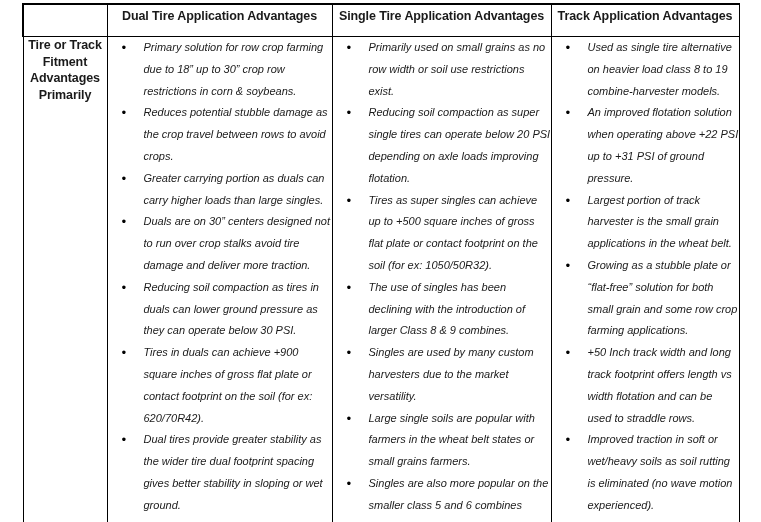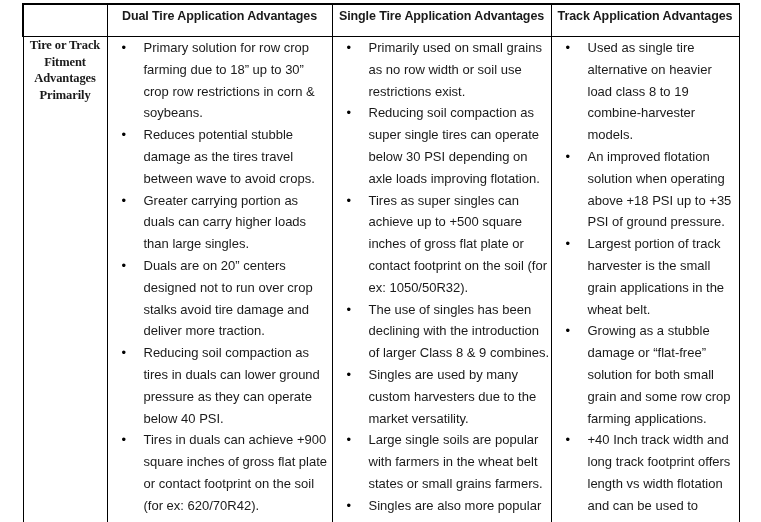--- a/index.html
+++ b/index.html
@@ -83,37 +83,38 @@
     border-right: 2px solid #000000;
   }
 
   ul.bullets {
     margin: 0;
     padding: 0 0 0 32px;
     list-style: none;
   }
   ul.bullets li {
     position: relative;
-    font-size: 13px;
+    font-size: 11px;
     line-height: 21.8px;
     margin: 0 0 0 0;
     padding: 0 0 0 4px;
     text-align: left;
+    font-style: italic;
   }
   ul.bullets li::before {
     content: "\2022";
     position: absolute;
     left: -18px;
     top: 0;
     font-size: 13px;
     line-height: 21.8px;
     color: #000000;
   }
 
-  .row-label-line { display: block; font-family: Liberation Serif, serif; }
+  .row-label-line { display: block; }
 </style>
 </head>
 <body>
 
 <div class="table-wrap">
   <table class="advantages">
     <colgroup>
       <col class="c-label">
       <col class="c-dual">
       <col class="c-single">
@@ -132,50 +133,50 @@
         <td class="row-label-cell">
           <span class="row-label-line">Tire or Track</span>
           <span class="row-label-line">Fitment</span>
           <span class="row-label-line">Advantages</span>
           <span class="row-label-line">Primarily</span>
         </td>
 
         <td class="content-cell">
           <ul class="bullets">
             <li>Primary solution for row crop farming due to 18” up to 30” crop row restrictions in corn &amp; soybeans.</li>
-            <li>Reduces potential stubble damage as the tires travel between wave to avoid crops.</li>
+            <li>Reduces potential stubble damage as the crop travel between rows to avoid crops.</li>
             <li>Greater carrying portion as duals can carry higher loads than large singles.</li>
-            <li>Duals are on 20” centers designed not to run over crop stalks avoid tire damage and deliver more traction.</li>
-            <li>Reducing soil compaction as tires in duals can lower ground pressure as they can operate below 40 PSI.</li>
+            <li>Duals are on 30” centers designed not to run over crop stalks avoid tire damage and deliver more traction.</li>
+            <li>Reducing soil compaction as tires in duals can lower ground pressure as they can operate below 30 PSI.</li>
             <li>Tires in duals can achieve +900 square inches of gross flat plate or contact footprint on the soil (for ex: 620/70R42).</li>
             <li>Dual tires provide greater stability as the wider tire dual footprint spacing gives better stability in sloping or wet ground.</li>
 
           </ul>
         </td>
 
         <td class="content-cell">
           <ul class="bullets">
             <li>Primarily used on small grains as no row width or soil use restrictions exist.</li>
-            <li>Reducing soil compaction as super single tires can operate below 30 PSI depending on axle loads improving flotation.</li>
+            <li>Reducing soil compaction as super single tires can operate below 20 PSI depending on axle loads improving flotation.</li>
             <li>Tires as super singles can achieve up to +500 square inches of gross flat plate or contact footprint on the soil (for ex: 1050/50R32).</li>
             <li>The use of singles has been declining with the introduction of larger Class 8 &amp; 9 combines.</li>
             <li>Singles are used by many custom harvesters due to the market versatility.</li>
             <li>Large single soils are popular with farmers in the wheat belt states or small grains farmers.</li>
             <li>Singles are also more popular on the smaller class 5 and 6 combines because the lighter weights reduce the advantage of duals.</li>
 
           </ul>
         </td>
 
         <td class="content-cell track-cell">
           <ul class="bullets">
             <li>Used as single tire alternative on heavier load class 8 to 19 combine-harvester models.</li>
-            <li>An improved flotation solution when operating above +18 PSI up to +35 PSI of ground pressure.</li>
+            <li>An improved flotation solution when operating above +22 PSI up to +31 PSI of ground pressure.</li>
             <li>Largest portion of track harvester is the small grain applications in the wheat belt.</li>
-            <li>Growing as a stubble damage or “flat-free” solution for both small grain and some row crop farming applications.</li>
-            <li>+40 Inch track width and long track footprint offers length vs width flotation and can be used to straddle rows.</li>
+            <li>Growing as a stubble plate or “flat-free” solution for both small grain and some row crop farming applications.</li>
+            <li>+50 Inch track width and long track footprint offers length vs width flotation and can be used to straddle rows.</li>
             <li>Improved traction in soft or wet/heavy soils as soil rutting is eliminated (no wave motion experienced).</li>
 
           </ul>
         </td>
       </tr>
     </tbody>
   </table>
 </div>
 
 </body></html>

